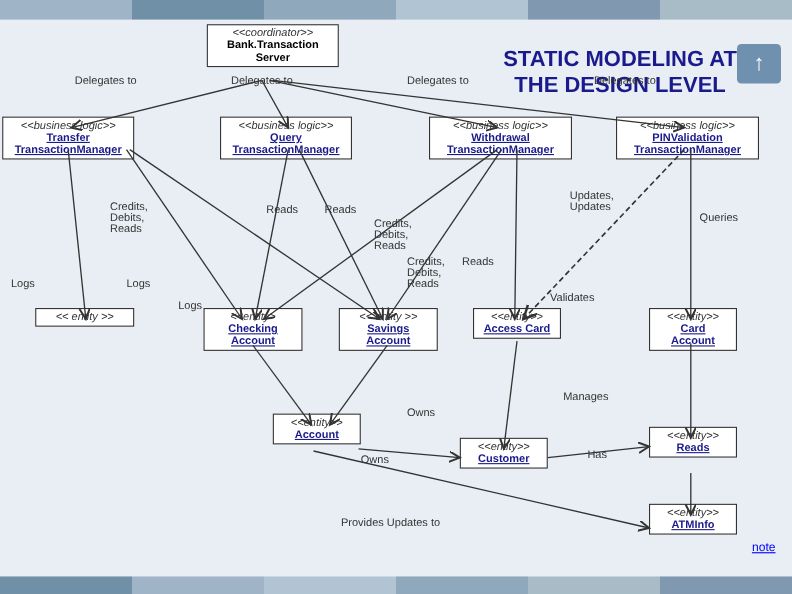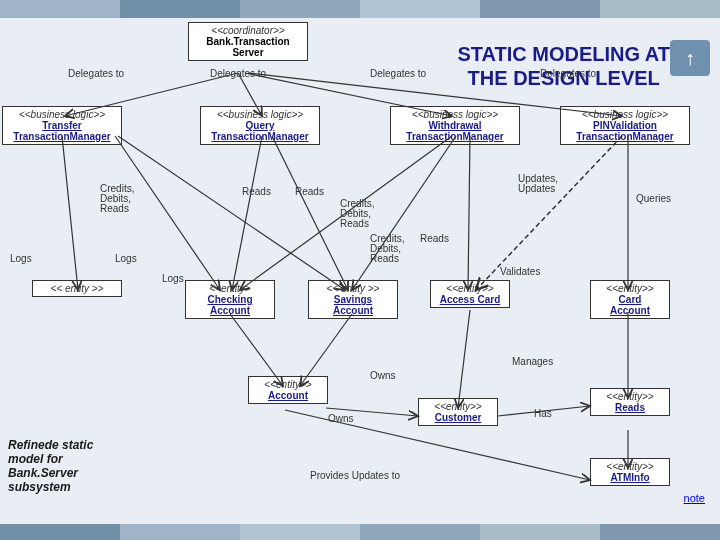--- a/index.html
+++ b/index.html
@@ -307,23 +307,20 @@
   <div class="label" style="left:370px; top:352px;">Owns</div>
 
   <div class="label" style="left:512px; top:338px;">Manages</div>
 
   <div class="label" style="left:328px; top:395px;">Owns</div>
 
   <div class="label" style="left:534px; top:390px;">Has</div>
 
   <div class="label" style="left:310px; top:452px;">Provides Updates to</div>
 
-  <div class="bottom-text" style="bottom: 30px; left: 8px; font-size:12px; font-style:italic; font-weight:bold; position:absolute;">
-    Refinede static<br>model for<br>Bank.Server<br>subsystem
-  </div>
 
   <div class="note-link">note</div>
 
 </div>
 
 <svg class="arrows-svg" xmlns="http://www.w3.org/2000/svg">
   <defs>
     <marker id="arrow" markerWidth="8" markerHeight="8" refX="6" refY="3" orient="auto">
       <path d="M0,0 L0,6 L8,3 z" fill="#333"></path>
     </marker>

